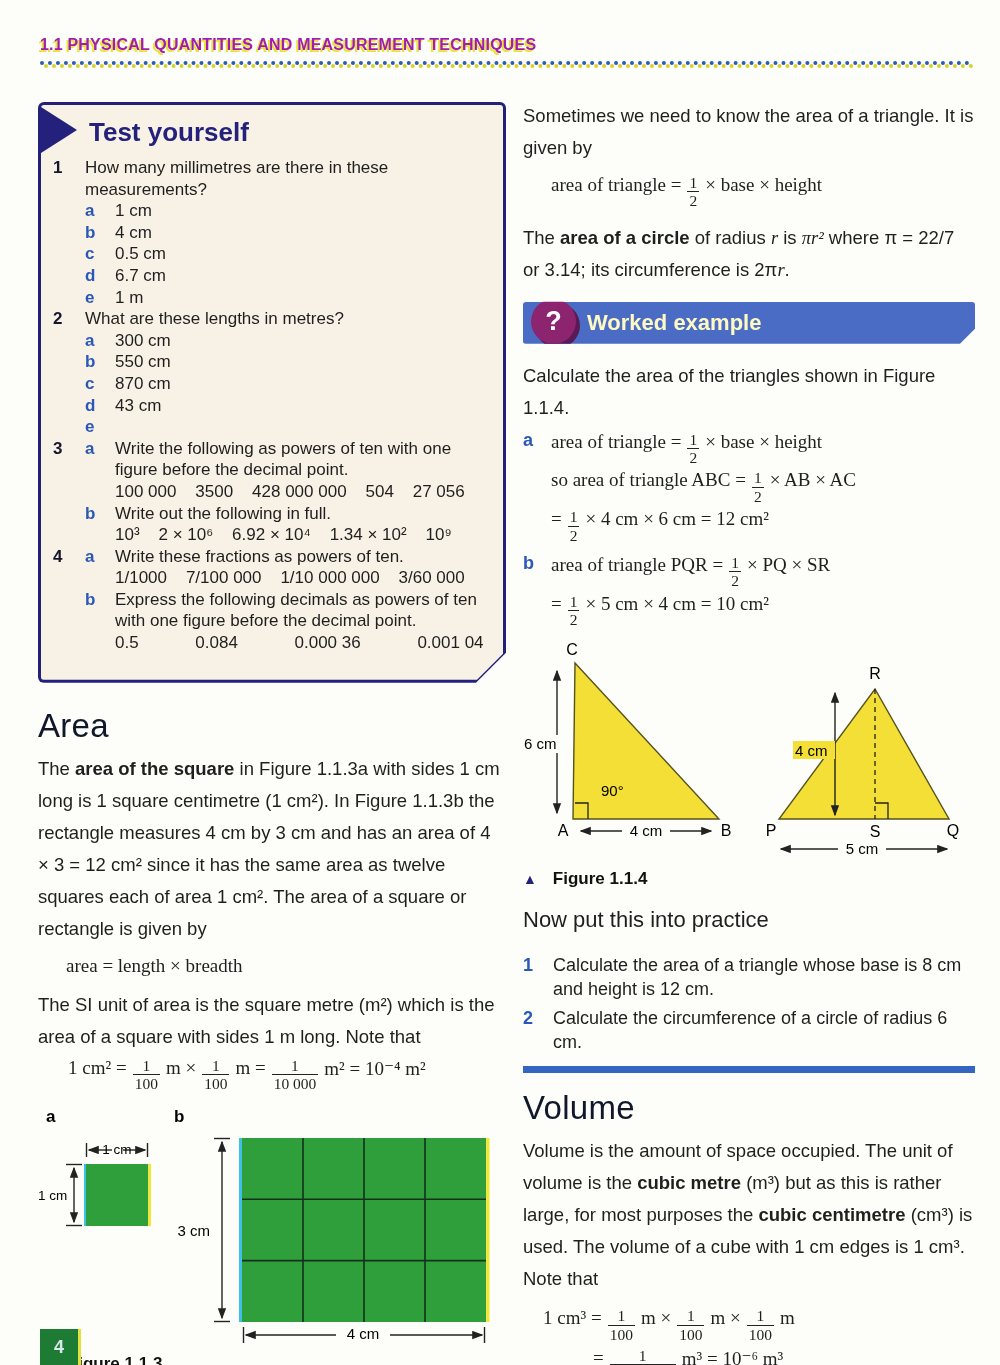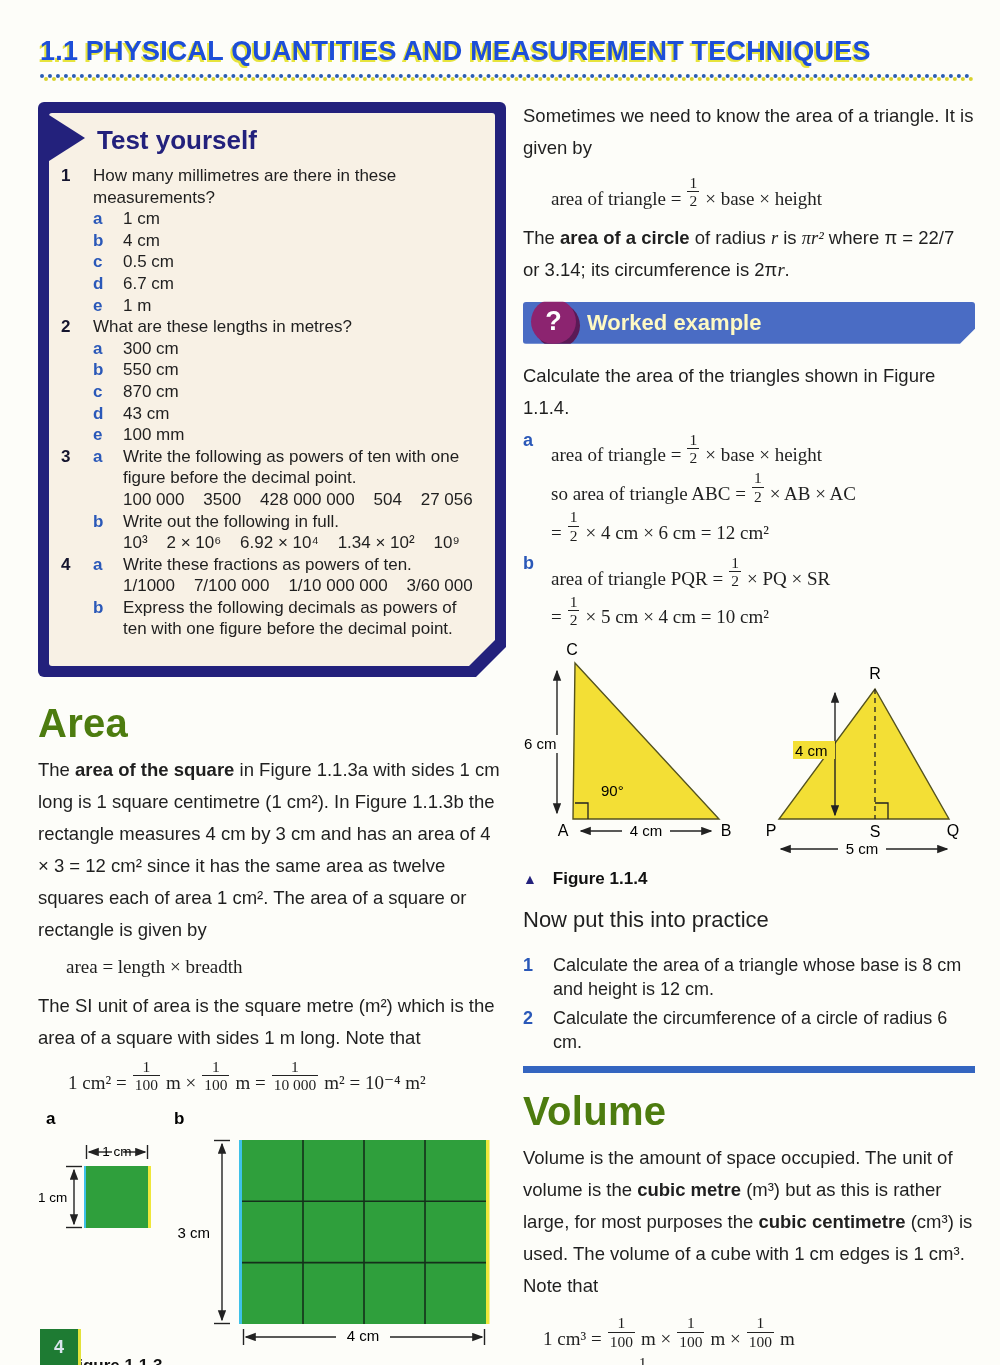--- a/index.html
+++ b/index.html
@@ -1,48 +1,48 @@
 <!DOCTYPE html>
 <html><head>
 <meta charset="utf-8">
 <style>
   html,body{margin:0;padding:0}
   body{width:1000px;height:1365px;background:#fdfdf9;position:relative;overflow:hidden;
        font-family:"Liberation Sans","DejaVu Sans",sans-serif;color:#1f1f1f}
   .hdr{position:absolute;left:40px;top:36px;width:930px}
-  .hdr h1{margin:0;font-size:27px;font-weight:700;color:#1d4ed8;letter-spacing:.2px;
+  .hdr h1{margin:0;font-size:16px;font-weight:700;color:#a21caf;letter-spacing:.2px;
           text-shadow:-2px 2px 0 #e7e43c}
   .dotted{height:5px;margin-top:7px;position:relative}
   .dotted .d1{position:absolute;left:0;top:0;width:100%;border-bottom:4px dotted #2a5db2}
   .dotted .d2{position:absolute;left:4px;top:3px;width:100%;border-bottom:4px dotted #d8d22e;z-index:-1}
 
   .col-left{position:absolute;left:38px;top:102px;width:468px}
   .col-right{position:absolute;left:523px;top:100px;width:452px}
 
   
-  .tbox{background:#23217c;padding:11px;border-radius:6px;
+  .tbox{background:#23217c;padding:3px;border-radius:6px;
         clip-path:polygon(0 0,100% 0,100% calc(100% - 30px),calc(100% - 30px) 100%,0 100%)}
   .tbox-in{background:#f8f1e5;border-radius:3px;position:relative;padding:10px 12px 26px 12px;
         clip-path:polygon(0 0,100% 0,100% calc(100% - 26px),calc(100% - 26px) 100%,0 100%)}
   .flag{position:absolute;left:0;top:2px;width:0;height:0;
         border-top:23px solid transparent;border-bottom:23px solid transparent;border-left:36px solid #23217c}
   .t-title{font-size:26px;font-weight:700;color:#23217c;margin:2px 0 9px 36px}
   .q{display:grid;grid-template-columns:32px 30px 1fr;font-size:17px;line-height:21.6px}
   .q .num{font-weight:700;color:#15152e}
   .q .lt{font-weight:700;color:#2a58b8}
   .q .txt{grid-column:2/4}
   .vals{white-space:pre-wrap}
 
-  .sec-h{font-size:40px;font-weight:700;color:#4d7c0f;margin:24px 0 8px;letter-spacing:.3px}
+  .sec-h{font-size:33px;font-weight:400;color:#0f172a;margin:24px 0 8px;letter-spacing:.3px}
   p.body{font-size:18.5px;line-height:32px;margin:0 0 4px}
   .rt-b{font-weight:700}
   .rt-i{font-family:"Liberation Serif","DejaVu Serif",serif;font-style:italic}
 
   .mline{font-family:"Liberation Serif","DejaVu Serif",serif;font-size:19px;display:flex;
-         align-items:flex-end;gap:6px;flex-wrap:wrap}
+         align-items:flex-start;gap:6px;flex-wrap:wrap}
   .formula-standalone{margin:10px 0 12px 28px}
   .frac{display:inline-flex;flex-direction:column;align-items:center;font-size:15.5px;line-height:1.12}
   .frac .fd{border-top:1.4px solid #222;padding:0 2px}
 
   .caption{display:flex;gap:16px;align-items:baseline;font-size:17px;font-weight:700;color:#111;margin-top:6px}
   .caption .tri{color:#23217c;font-size:14px}
 
   
   .we-banner{position:relative;background:#4a6cc4;height:42px;margin:16px 0 16px;border-radius:3px;
       display:flex;align-items:center;padding-left:64px;
@@ -140,21 +140,20 @@
           <span>870 cm</span>
         </div>
       <div class="q">
           <span></span>
           <span class="lt">d</span>
           <span>43 cm</span>
         </div>
       <div class="q">
           <span></span>
           <span class="lt">e</span>
-          <span>100 mm</span>
         </div>
 
       <div class="q">
         <span class="num">3</span>
         <span class="lt">a</span>
         <span><span>Write the following as powers of ten with one figure before the decimal point.</span><br>
           <span class="vals">100 000    3500    428 000 000    504    27 056</span></span>
       </div>
       <div class="q">
         <span></span>
@@ -166,21 +165,21 @@
       <div class="q">
         <span class="num">4</span>
         <span class="lt">a</span>
         <span><span>Write these fractions as powers of ten.</span><br>
           <span class="vals">1/1000    7/100 000    1/10 000 000    3/60 000</span></span>
       </div>
       <div class="q">
         <span></span>
         <span class="lt">b</span>
         <span><span>Express the following decimals as powers of ten with one figure before the decimal point.</span><br>
-          </span>
+          <span class="vals">0.5            0.084            0.000 36            0.001 04</span></span>
       </div>
     </div>
   </div>
 
   <h2 class="sec-h">Area</h2>
   <p class="body"><span>The </span><span class="rt-b">area of the square</span><span> in Figure 1.1.3a with sides 1 cm long is 1 square centimetre (1 cm²). In Figure 1.1.3b the rectangle measures 4 cm by 3 cm and has an area of 4 × 3 = 12 cm² since it has the same area as twelve squares each of area 1 cm². The area of a square or rectangle is given by</span></p>
   <div class="mline formula-standalone">
     <span>area = length × breadth</span>
   </div>
   <p class="body">The SI unit of area is the square metre (m²) which is the area of a square with sides 1 m long. Note that</p>

